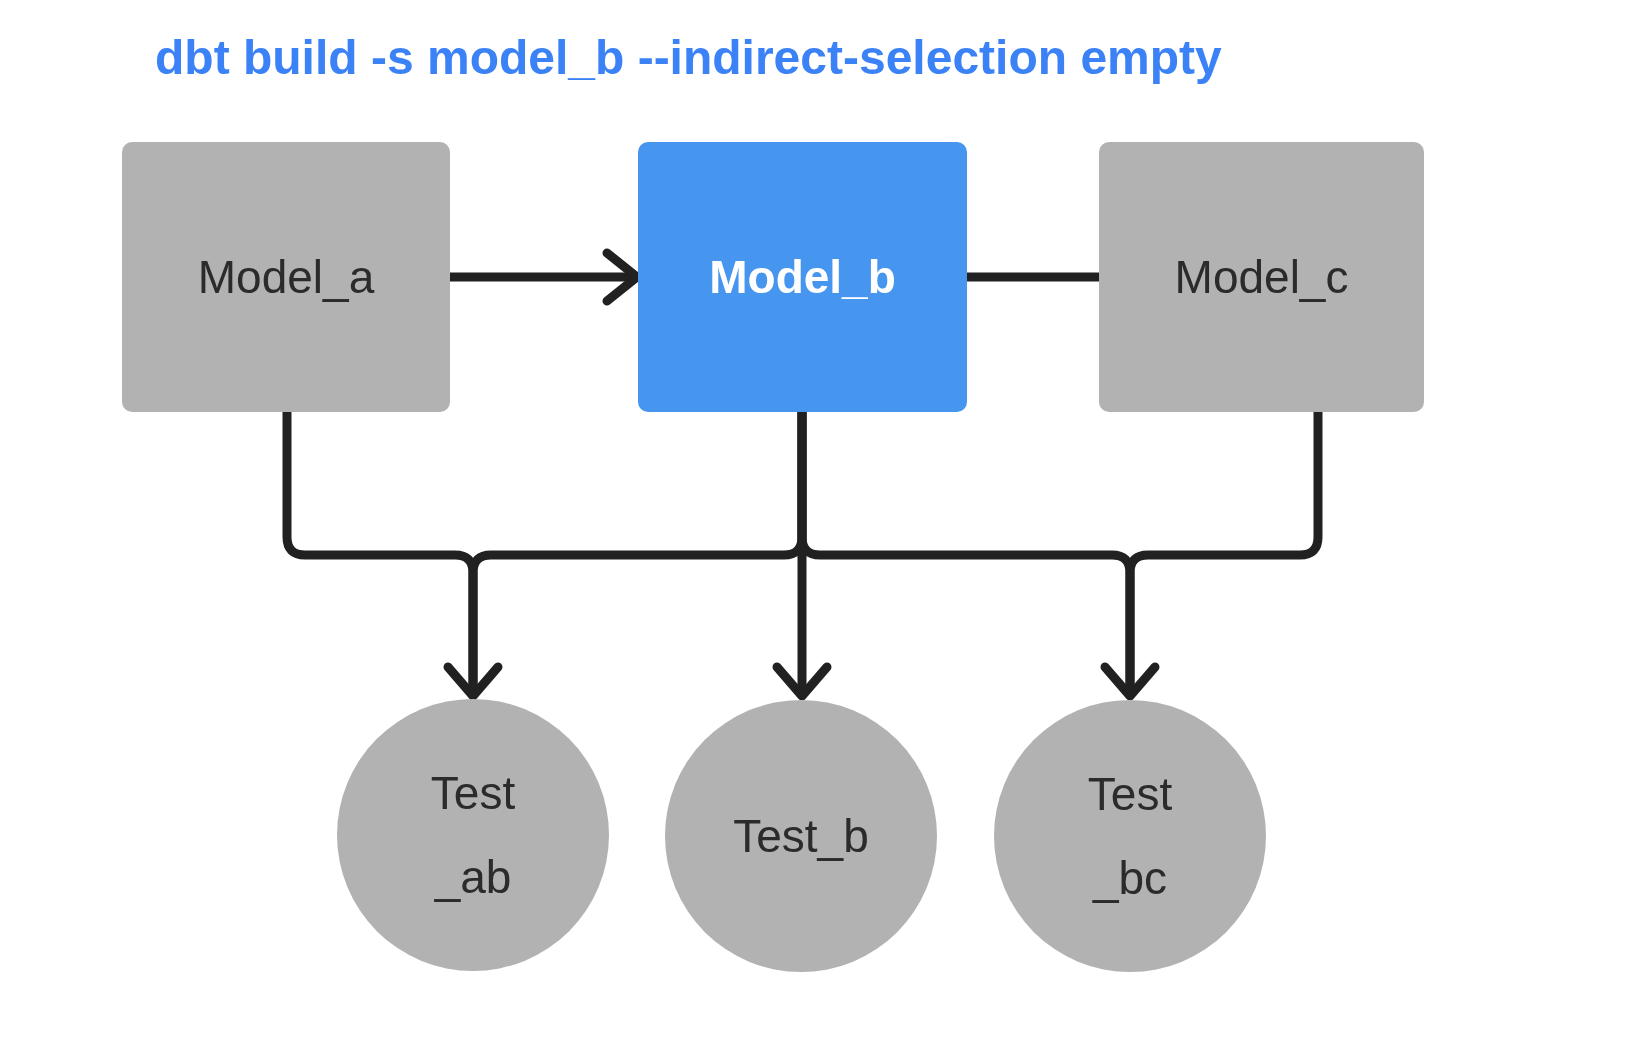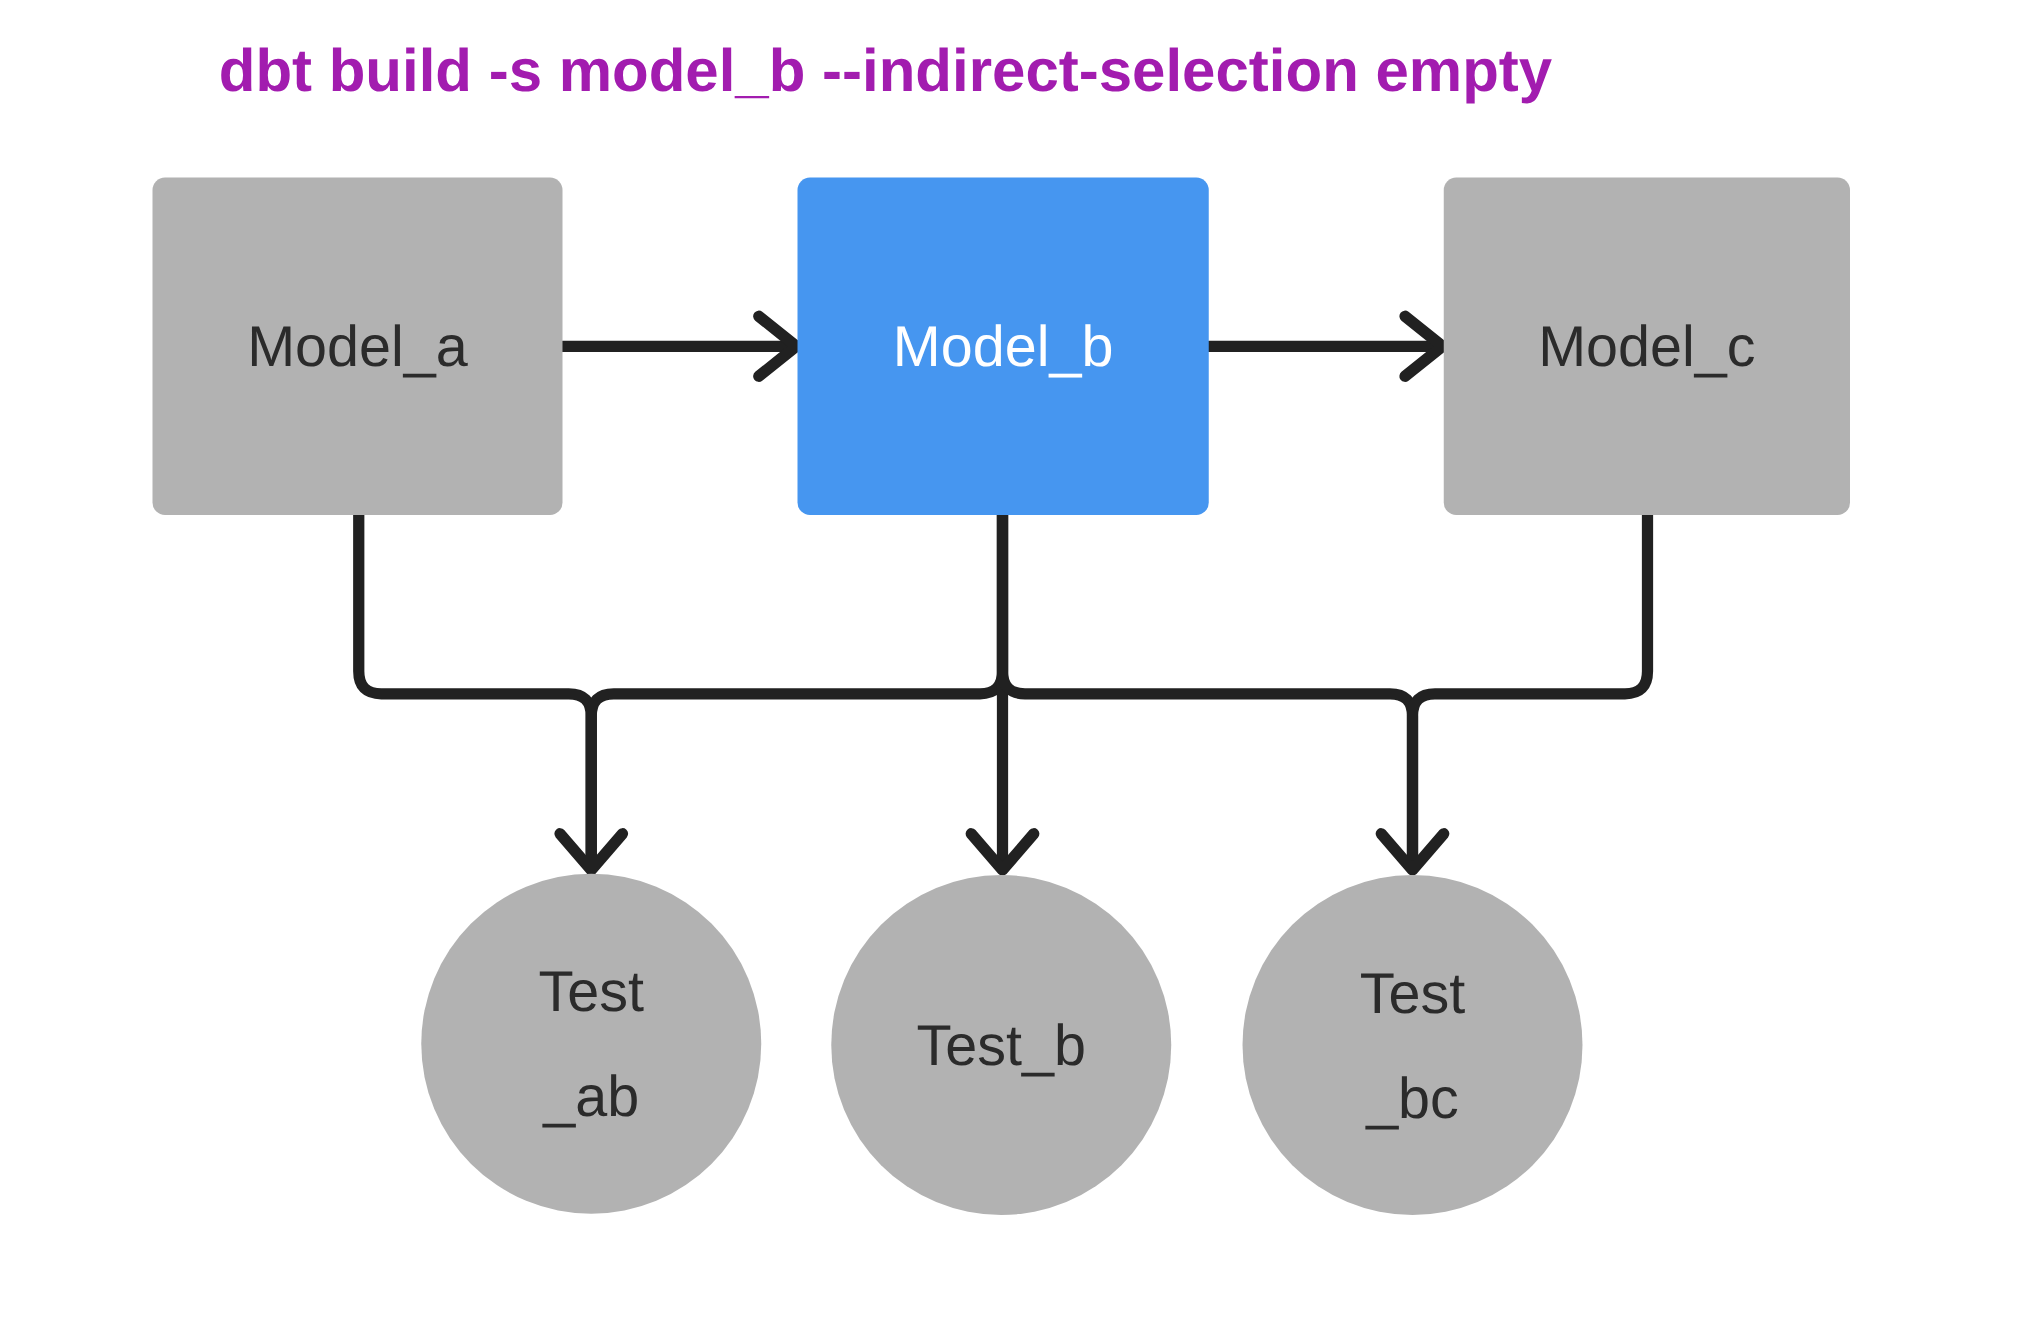--- a/index.html
+++ b/index.html
@@ -20,23 +20,22 @@
     overflow: hidden;
     font-family: "Liberation Sans", "DejaVu Sans", sans-serif;
   }
   .diagram-title {
     position: absolute;
     left: 155px;
     top: 30px;
     font-size: 48px;
     font-weight: 600;
     letter-spacing: 0px;
-    color: #a21caf;
+    color: #3b82f6;
     white-space: nowrap;
-    margin-left: 20px;
   }
   .edges-svg {
     position: absolute;
     left: 0; top: 0;
     width: 1630px; height: 1060px;
   }
   .edges-svg path {
     fill: none;
     stroke: var(--line);
     stroke-width: 9;
@@ -52,24 +51,25 @@
     display: flex;
     align-items: center;
     justify-content: center;
     font-size: 46px;
     font-weight: 500;
     color: var(--text-dark);
   }
   .model-node.selected {
     background: var(--selected-blue);
     color: var(--text-light);
+    font-weight: bold;
   }
   #node-model-a { left: 122px; width: 328px; text-align: center; }
   #node-model-b { left: 638px; width: 329px; }
-  #node-model-c { left: 1155px; width: 325px; }
+  #node-model-c { left: 1099px; width: 325px; }
   .test-node {
     position: absolute;
     width: 272px;
     height: 272px;
     border-radius: 50%;
     background: var(--node-gray);
     display: flex;
     flex-direction: column;
     align-items: center;
     justify-content: center;

